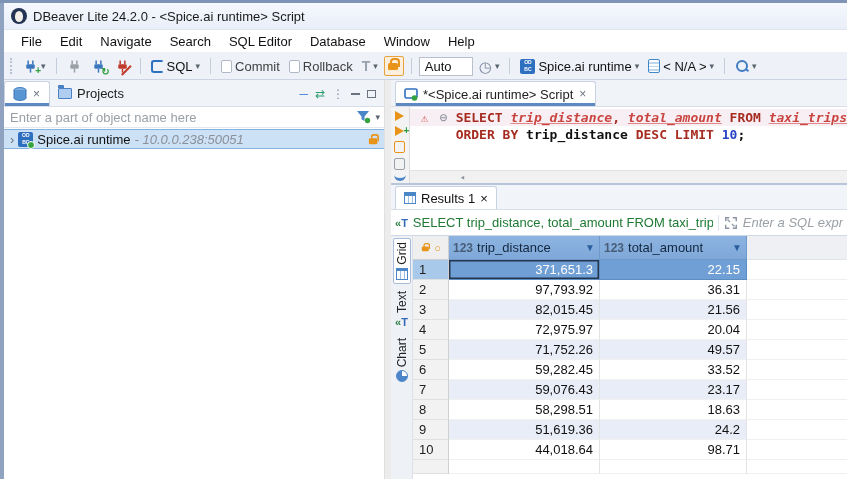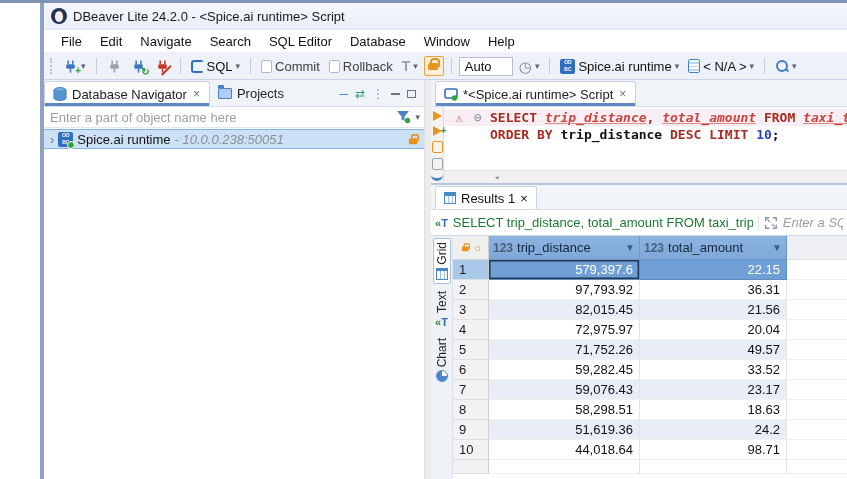--- a/index.html
+++ b/index.html
@@ -1,20 +1,20 @@
 <!DOCTYPE html>
 <html><head>
 <meta charset="utf-8">
 <style>
   * { margin:0; padding:0; box-sizing:border-box; }
   html,body { width:847px; height:479px; overflow:hidden; }
   body { font-family:"Liberation Sans", sans-serif; font-size:13px; color:#111; background:#fff; }
 
   .frame-top { height:3px; background:#7e93b6; }
-  .win { position:relative; height:476px; border-left:4px solid #8fa3c0; display:flex; flex-direction:column;margin-left:40px; }
+  .win { position:relative; height:476px; border-left:4px solid #8fa3c0; display:flex; flex-direction:column; }
 
   
   .titlebar { height:27px; background:linear-gradient(#f5f8fd,#e9eef8); display:flex; align-items:center; padding-left:7px; gap:6px; border-bottom:1px solid #dfe5ef; }
   .beaver { width:16px; height:16px; border-radius:50%; background:#223354; position:relative; flex:0 0 auto; }
   .beaver::after { content:""; position:absolute; left:4px; top:3px; width:8px; height:11px; border-radius:50% 50% 45% 45%; background:#f3efe8; }
   .title-text { color:#1a1a1a; }
 
   
   .menubar { height:23px; background:#fff; display:flex; align-items:center; padding-left:8px; border-bottom:1px solid #eceff4; }
   .menu-item { padding:0 9px; height:100%; display:flex; align-items:center; cursor:default; }
@@ -250,21 +250,20 @@
 
   <div class="main">
 
     <div class="navigator">
       <div class="tabbar">
         <span class="tab active">
           <svg class="db-icon" viewBox="0 0 14 14">
               <ellipse cx="7" cy="3" rx="6" ry="2.4" fill="#7fb2e0" stroke="#3b77bd"></ellipse>
               <path d="M1 3v8c0 1.3 2.7 2.4 6 2.4s6-1.1 6-2.4V3" fill="#5796d2" stroke="#3b77bd"></path>
             </svg>
-          <span>Database Navigator</span>
           <span class="close">×</span>
         </span>
         <span class="tab">
           <span class="folder-icon"></span>
           <span>Projects</span>
         </span>
         <span class="tabbar-spacer"></span>
         <span class="tb-mini-icons">
           <span class="mini" style="color:#3a7bd5">─</span>
           <span class="mini" style="color:#2f9e6e">⇄</span>
@@ -378,21 +377,21 @@
               </div>
               <div class="gh col">
                 <span class="type-badge">123</span>
                 <span>total_amount</span>
                 <span class="col-caret">▼</span>
               </div>
               <div class="gh fill"></div>
 
               <div style="display:contents" class="sel">
                 <div class="gcell gnum sel-n" style="background:#a9c9ea;">1</div>
-                <div class="gcell data focus-cell" style="background:#6f9fd4;color:#fff;box-shadow:inset 0 0 0 1.5px #24364e;">579,397.6</div>
+                <div class="gcell data focus-cell" style="background:#6f9fd4;color:#fff;box-shadow:inset 0 0 0 1.5px #24364e;">371,651.3</div>
                 <div class="gcell data" style="background:#6f9fd4;color:#fff;">22.15</div>
                 <div class="gfill"></div>
               </div>
               <div style="display:contents">
                 <div class="gcell gnum">2</div>
                 <div class="gcell data">97,793.92</div>
                 <div class="gcell data">36.31</div>
                 <div class="gfill"></div>
               </div>
               <div style="display:contents">

